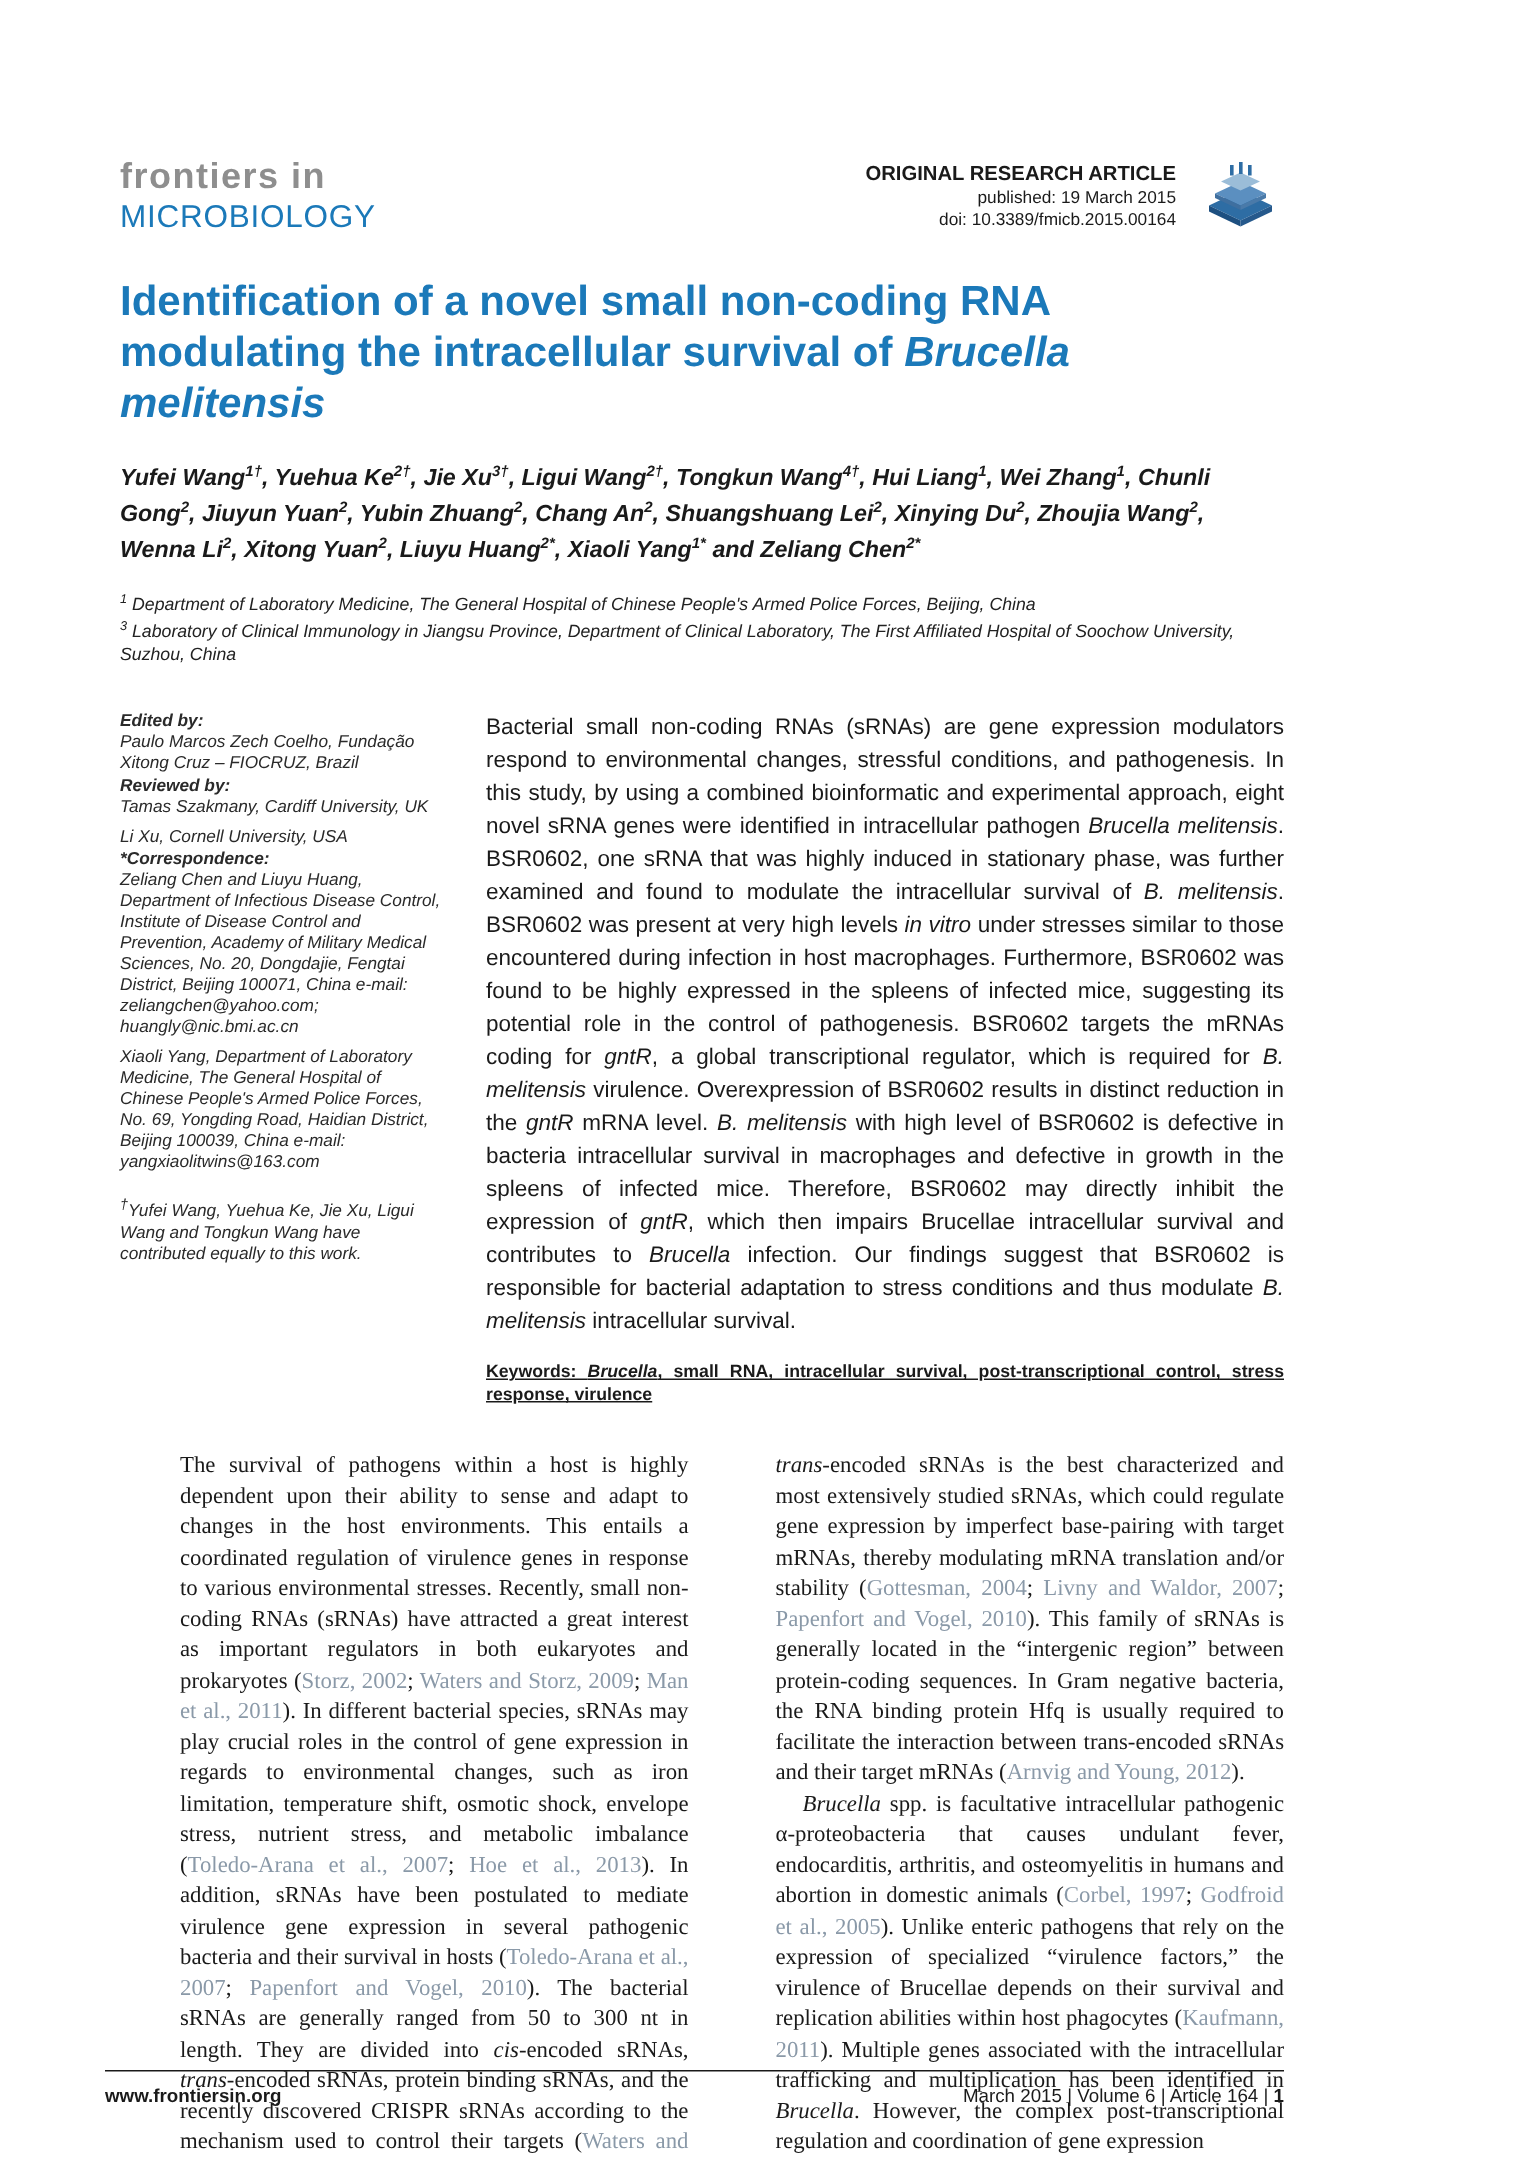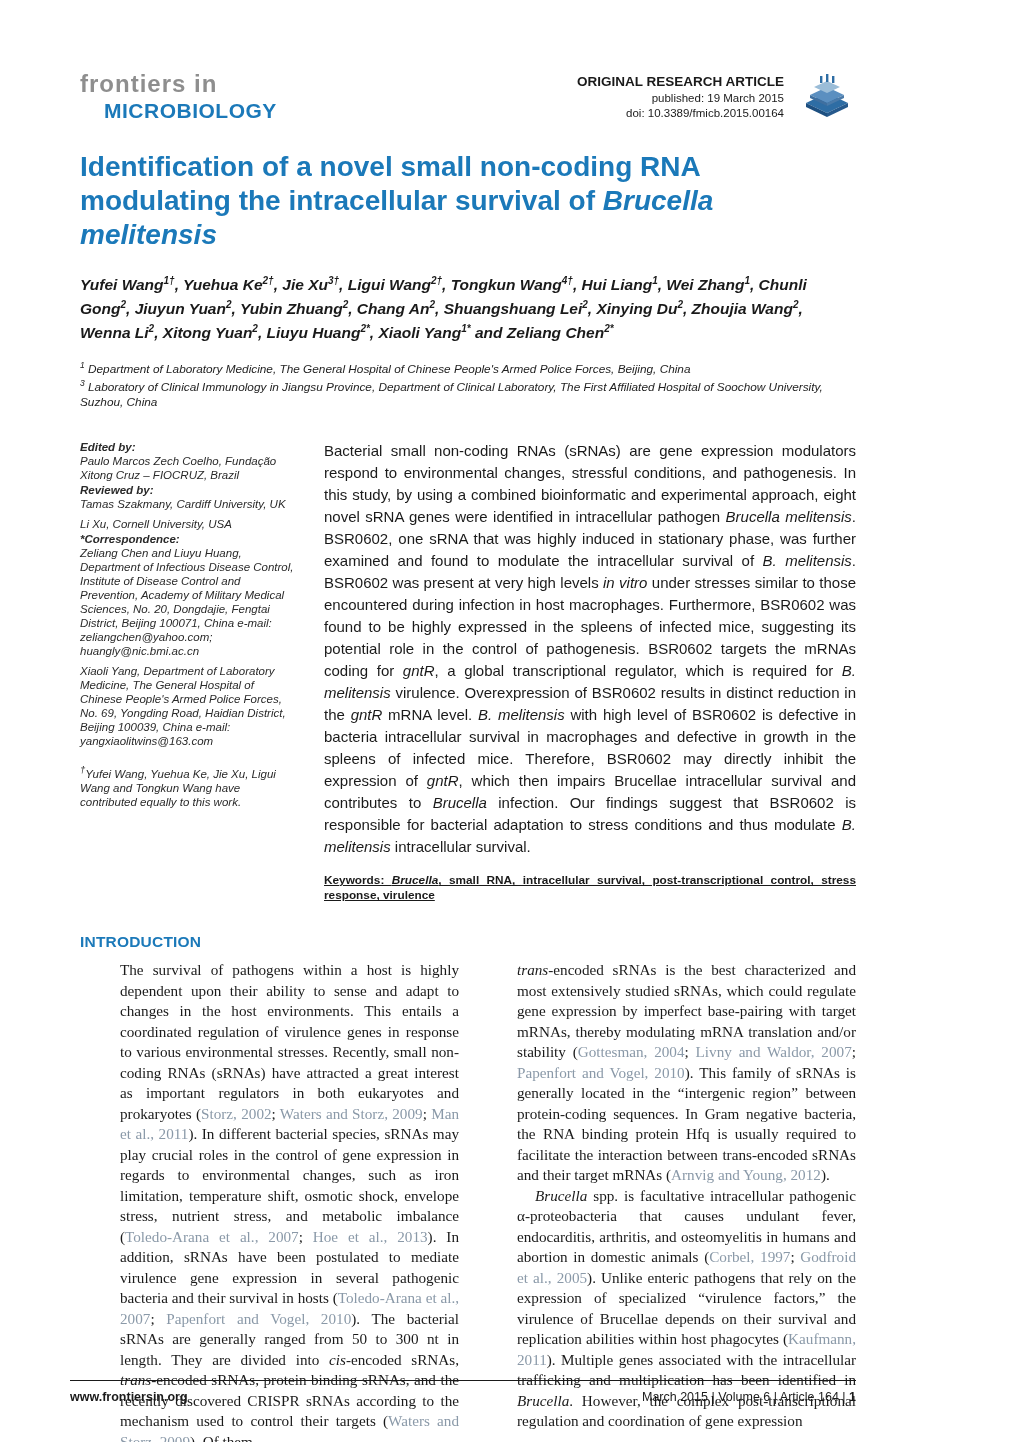--- a/index.html
+++ b/index.html
@@ -1,25 +1,25 @@
 <!DOCTYPE html>
 <html style="--brand-blue: #1b79b9; --logo-gray: #8e8e8e; --cite-gray: #8a99a8;"><head>
 <meta charset="utf-8">
 <style>
   * { margin:0; padding:0; box-sizing:border-box; }
   html,body { background:#ffffff; }
   .page {
     width:936px; height:1442px; position:relative; overflow:hidden;
-    padding:72px 80px 0 80px; background:#fff;
+    padding:106px 80px 0 80px; background:#fff;
     font-family:"Liberation Sans", sans-serif; color:#1a1a1a;
   }
   
   .header { display:flex; justify-content:space-between; align-items:flex-start; }
   .logo-top { font-size:24px; font-weight:bold; color:var(--logo-gray,#8e8e8e); letter-spacing:1px; line-height:1; }
-  .logo-bottom { font-size:21px; font-weight:bold; color:var(--brand-blue,#1b79b9); letter-spacing:0.5px; line-height:1.1; margin-top:3px;margin-left:24px; }
+  .logo-bottom { font-size:21px; font-weight:normal; color:var(--brand-blue,#1b79b9); letter-spacing:0.5px; line-height:1.1; margin-top:3px; }
   .header-right { display:flex; align-items:flex-start; gap:14px; }
   .header-meta { text-align:right; padding-top:2px; }
   .article-type { font-size:13.5px; font-weight:bold; }
   .pub-line, .doi-line { font-size:11.5px; margin-top:3px; }
   
   .title { margin-top:28px; font-size:28px; line-height:34px; font-weight:bold; color:var(--brand-blue,#1b79b9); }
   .authors { margin-top:19px; font-size:15.5px; font-weight:bold; font-style:italic; line-height:20px; }
   .authors sup { font-size:10px; }
   .affils { margin-top:14px; font-size:11.8px; font-style:italic; line-height:15px; color:#222; }
   .affil-line sup { font-size:8.5px; }
@@ -110,21 +110,20 @@
         </div>
       <div class="sb-text footnote"><sup>†</sup><span>Yufei Wang, Yuehua Ke, Jie Xu, Ligui Wang and Tongkun Wang have contributed equally to this work.</span></div>
     </aside>
     <div class="abstract-col">
       <p class="abstract"><span>Bacterial small non-coding RNAs (sRNAs) are gene expression modulators respond to environmental changes, stressful conditions, and pathogenesis. In this study, by using a combined bioinformatic and experimental approach, eight novel sRNA genes were identified in intracellular pathogen </span><span class="it">Brucella melitensis</span><span>. BSR0602, one sRNA that was highly induced in stationary phase, was further examined and found to modulate the intracellular survival of </span><span class="it">B. melitensis</span><span>. BSR0602 was present at very high levels </span><span class="it">in vitro</span><span> under stresses similar to those encountered during infection in host macrophages. Furthermore, BSR0602 was found to be highly expressed in the spleens of infected mice, suggesting its potential role in the control of pathogenesis. BSR0602 targets the mRNAs coding for </span><span class="it">gntR</span><span>, a global transcriptional regulator, which is required for </span><span class="it">B. melitensis</span><span> virulence. Overexpression of BSR0602 results in distinct reduction in the </span><span class="it">gntR</span><span> mRNA level. </span><span class="it">B. melitensis</span><span> with high level of BSR0602 is defective in bacteria intracellular survival in macrophages and defective in growth in the spleens of infected mice. Therefore, BSR0602 may directly inhibit the expression of </span><span class="it">gntR</span><span>, which then impairs Brucellae intracellular survival and contributes to </span><span class="it">Brucella</span><span> infection. Our findings suggest that BSR0602 is responsible for bacterial adaptation to stress conditions and thus modulate </span><span class="it">B. melitensis</span><span> intracellular survival.</span></p>
       <p class="keywords"><span class="bd">Keywords: </span><span class="it bd">Brucella</span><span class="bd">, small RNA, intracellular survival, post-transcriptional control, stress response, virulence</span></p>
     </div>
   </div>
 
   <section class="intro">
-    <h2 class="intro-heading">INTRODUCTION</h2>
     <div class="columns">
       <div class="col">
           <p class="para"><span>The survival of pathogens within a host is highly dependent upon their ability to sense and adapt to changes in the host environments. This entails a coordinated regulation of virulence genes in response to various environmental stresses. Recently, small non-coding RNAs (sRNAs) have attracted a great interest as important regulators in both eukaryotes and prokaryotes (</span><span class="cite">Storz, 2002</span><span>; </span><span class="cite">Waters and Storz, 2009</span><span>; </span><span class="cite">Man et al., 2011</span><span>). In different bacterial species, sRNAs may play crucial roles in the control of gene expression in regards to environmental changes, such as iron limitation, temperature shift, osmotic shock, envelope stress, nutrient stress, and metabolic imbalance (</span><span class="cite">Toledo-Arana et al., 2007</span><span>; </span><span class="cite">Hoe et al., 2013</span><span>). In addition, sRNAs have been postulated to mediate virulence gene expression in several pathogenic bacteria and their survival in hosts (</span><span class="cite">Toledo-Arana et al., 2007</span><span>; </span><span class="cite">Papenfort and Vogel, 2010</span><span>). The bacterial sRNAs are generally ranged from 50 to 300 nt in length. They are divided into </span><span class="it">cis</span><span>-encoded sRNAs, </span><span class="it">trans</span><span>-encoded sRNAs, protein binding sRNAs, and the recently discovered CRISPR sRNAs according to the mechanism used to control their targets (</span><span class="cite">Waters and Storz, 2009</span><span>). Of them,</span></p>
         </div>
       <div class="col">
           <p class="para"><span class="it">trans</span><span>-encoded sRNAs is the best characterized and most extensively studied sRNAs, which could regulate gene expression by imperfect base-pairing with target mRNAs, thereby modulating mRNA translation and/or stability (</span><span class="cite">Gottesman, 2004</span><span>; </span><span class="cite">Livny and Waldor, 2007</span><span>; </span><span class="cite">Papenfort and Vogel, 2010</span><span>). This family of sRNAs is generally located in the “intergenic region” between protein-coding sequences. In Gram negative bacteria, the RNA binding protein Hfq is usually required to facilitate the interaction between trans-encoded sRNAs and their target mRNAs (</span><span class="cite">Arnvig and Young, 2012</span><span>).</span></p>
           <p class="para indent"><span class="it">Brucella</span><span> spp. is facultative intracellular pathogenic α-proteobacteria that causes undulant fever, endocarditis, arthritis, and osteomyelitis in humans and abortion in domestic animals (</span><span class="cite">Corbel, 1997</span><span>; </span><span class="cite">Godfroid et al., 2005</span><span>). Unlike enteric pathogens that rely on the expression of specialized “virulence factors,” the virulence of Brucellae depends on their survival and replication abilities within host phagocytes (</span><span class="cite">Kaufmann, 2011</span><span>). Multiple genes associated with the intracellular trafficking and multiplication has been identified in </span><span class="it">Brucella</span><span>. However, the complex post-transcriptional regulation and coordination of gene expression</span></p>
         </div>
     </div>
   </section>

